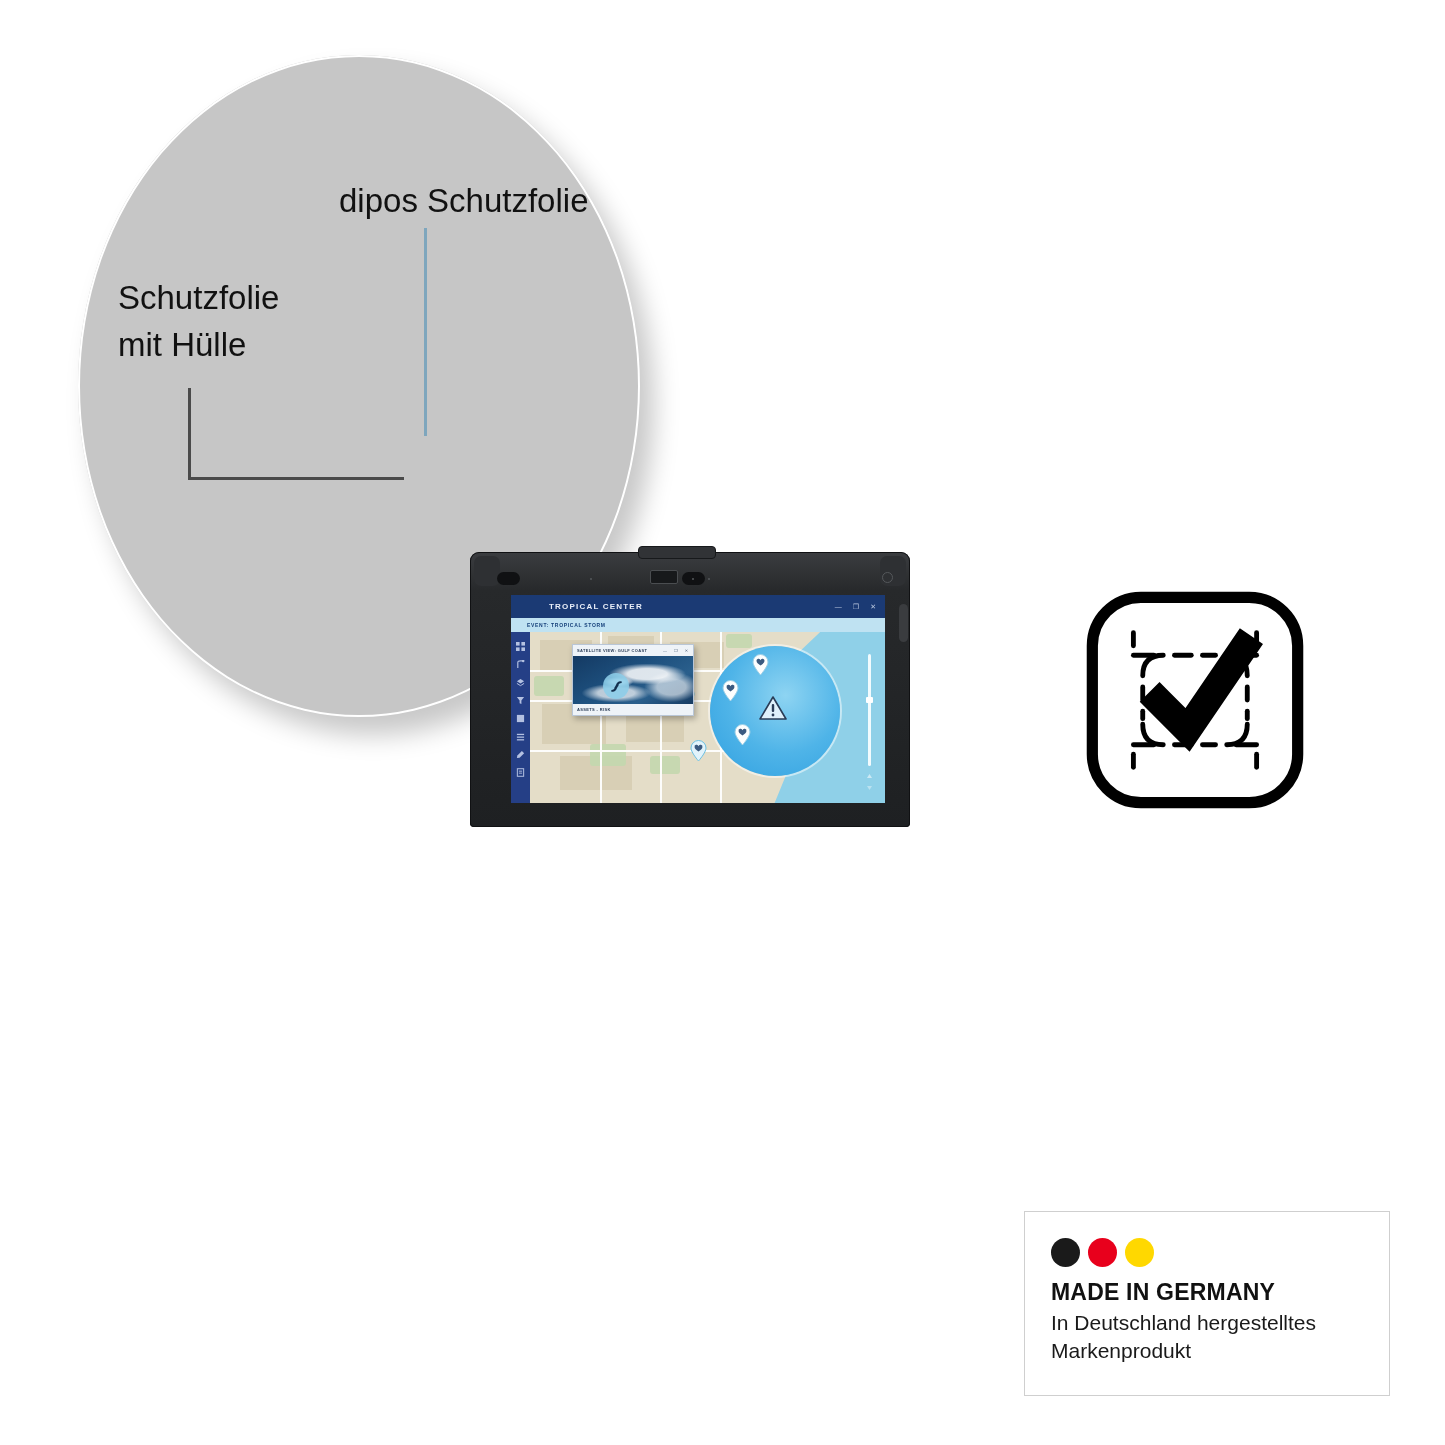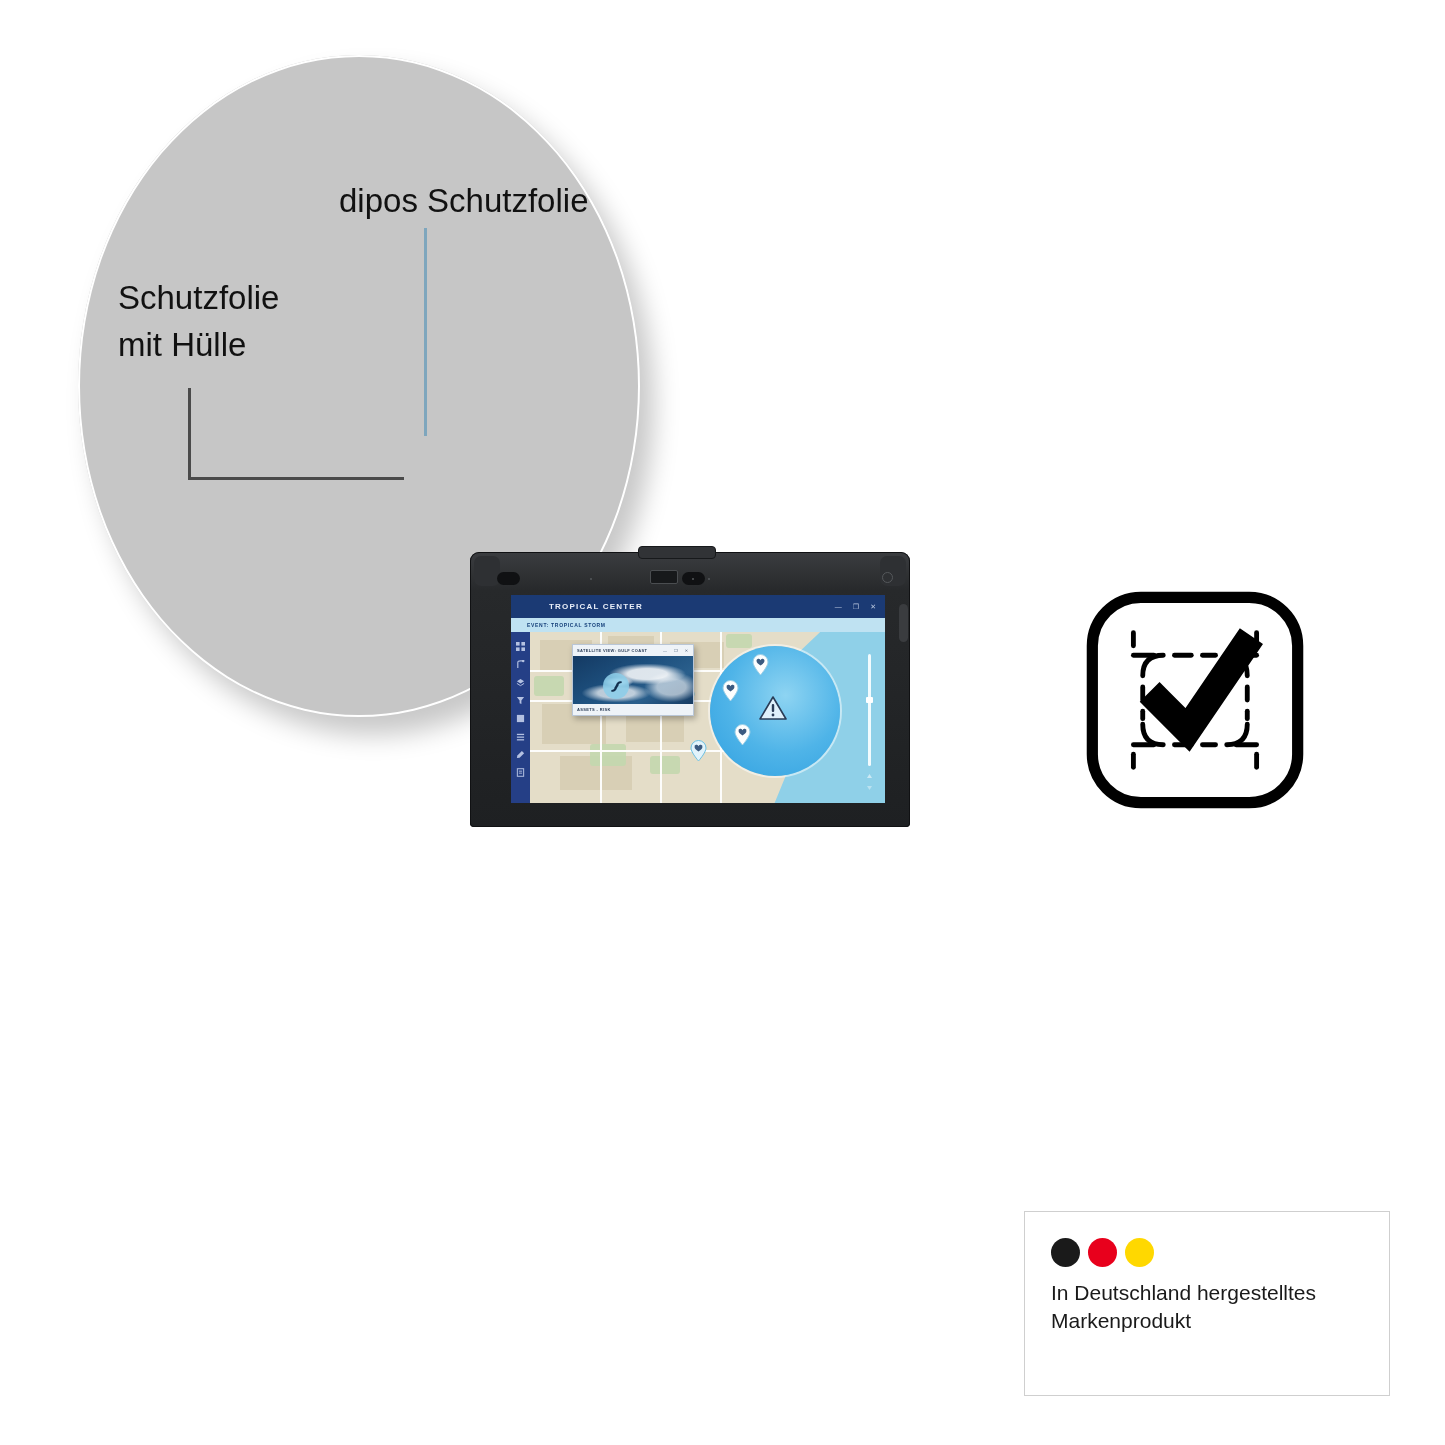--- a/index.html
+++ b/index.html
@@ -441,15 +441,16 @@
     <path d="M41 61 L56 76 L86 32" stroke="#000" stroke-width="15" fill="none" stroke-linecap="square" stroke-linejoin="miter"></path>
   </svg>
 </div>
 
 <div id="germany-badge">
   <div id="flag-dots">
     <span class="flag-dot" id="flag-dot-black" style="background: rgb(26, 26, 26);"></span>
     <span class="flag-dot" id="flag-dot-red" style="background: rgb(232, 0, 28);"></span>
     <span class="flag-dot" id="flag-dot-yellow" style="background: rgb(255, 216, 0);"></span>
   </div>
+  <div id="germany-title">MADE IN GERMANY</div>
   <div id="germany-sub">In Deutschland hergestelltes
 Markenprodukt</div>
 </div>
 
 </body></html>

